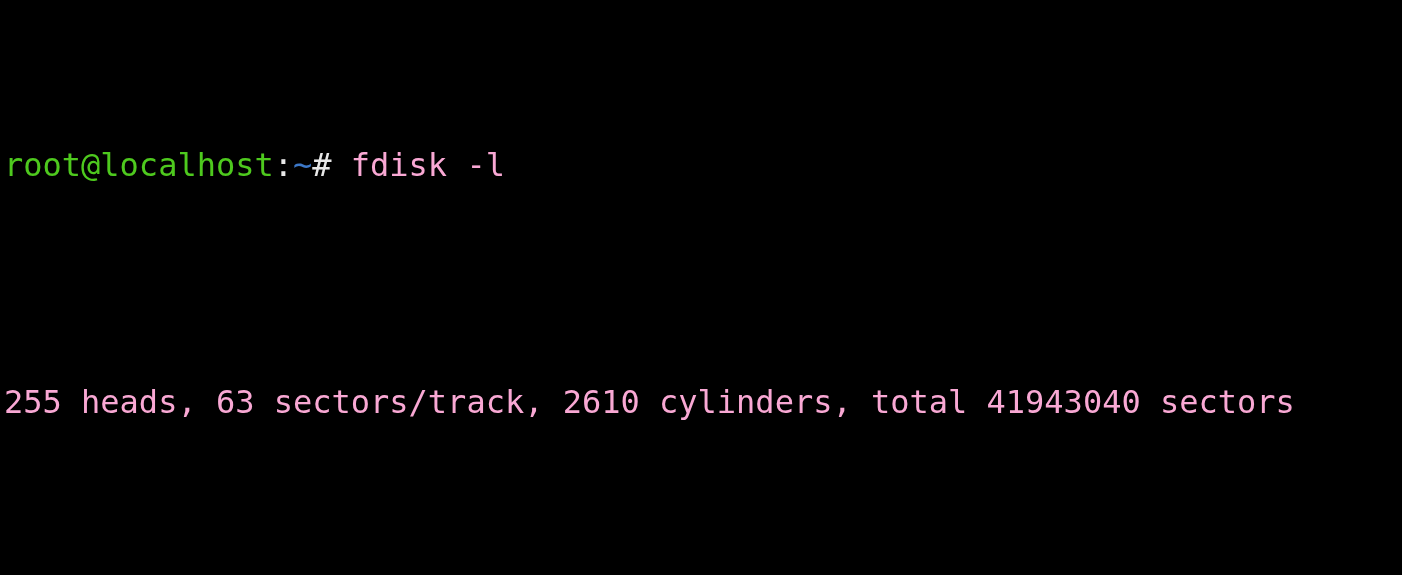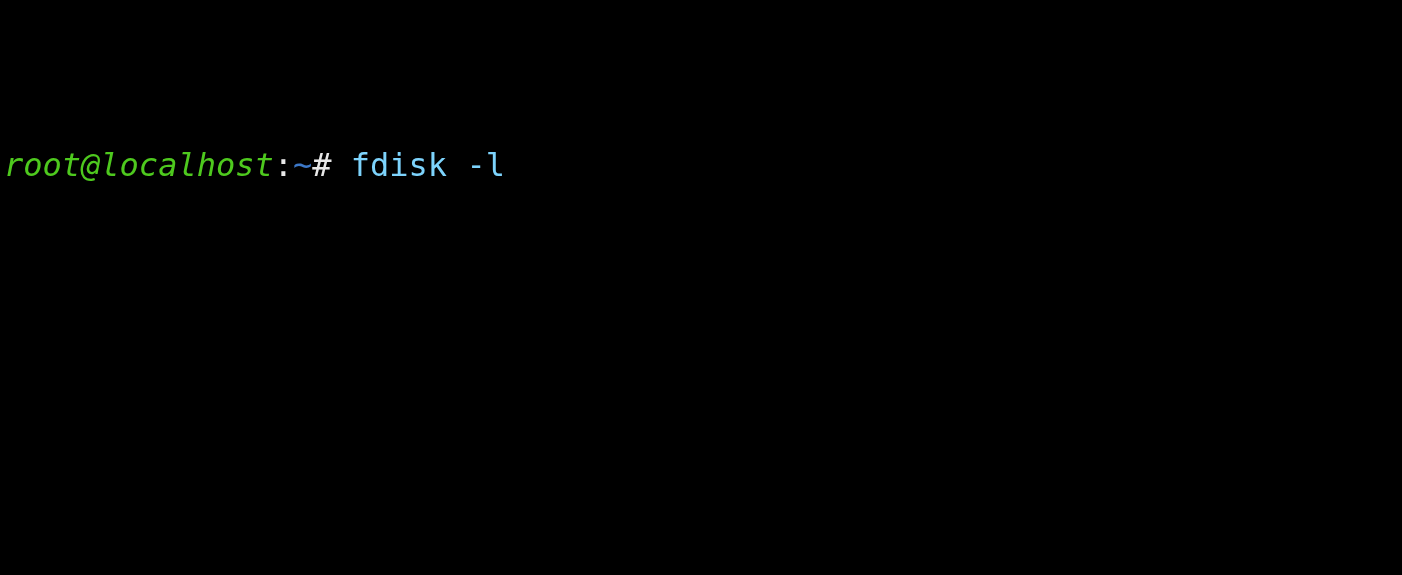--- a/index.html
+++ b/index.html
@@ -27,33 +27,34 @@
     box-sizing: border-box;
     position: relative;
   }
   .line {
     height: 47.4px;
     white-space: pre;
     display: block;
     padding-left: 4px;
   }
   .seg { white-space: pre; }
-  .user-host { color: #4ec91e; font-style: italic; }
+  .user-host { color: #4ec91e; }
   .punct { color: #e8e8e8; }
   .cwd { color: #3c78c8; }
-  .plain { color: #7dd3fc; }
+  .plain { color: #f9a8d4; }
 </style>
 </head>
 <body>
 
 <div id="terminal">
 
   <div class="line"><span class="seg user-host">root@localhost</span><span class="seg punct">:</span><span class="seg cwd">~</span><span class="seg punct"># </span><span class="seg plain">fdisk -l</span></div>
 
 
+  <div class="line plain">255 heads, 63 sectors/track, 2610 cylinders, total 41943040 sectors</div>
 
   
 
   
 
   
 
   
 
   

